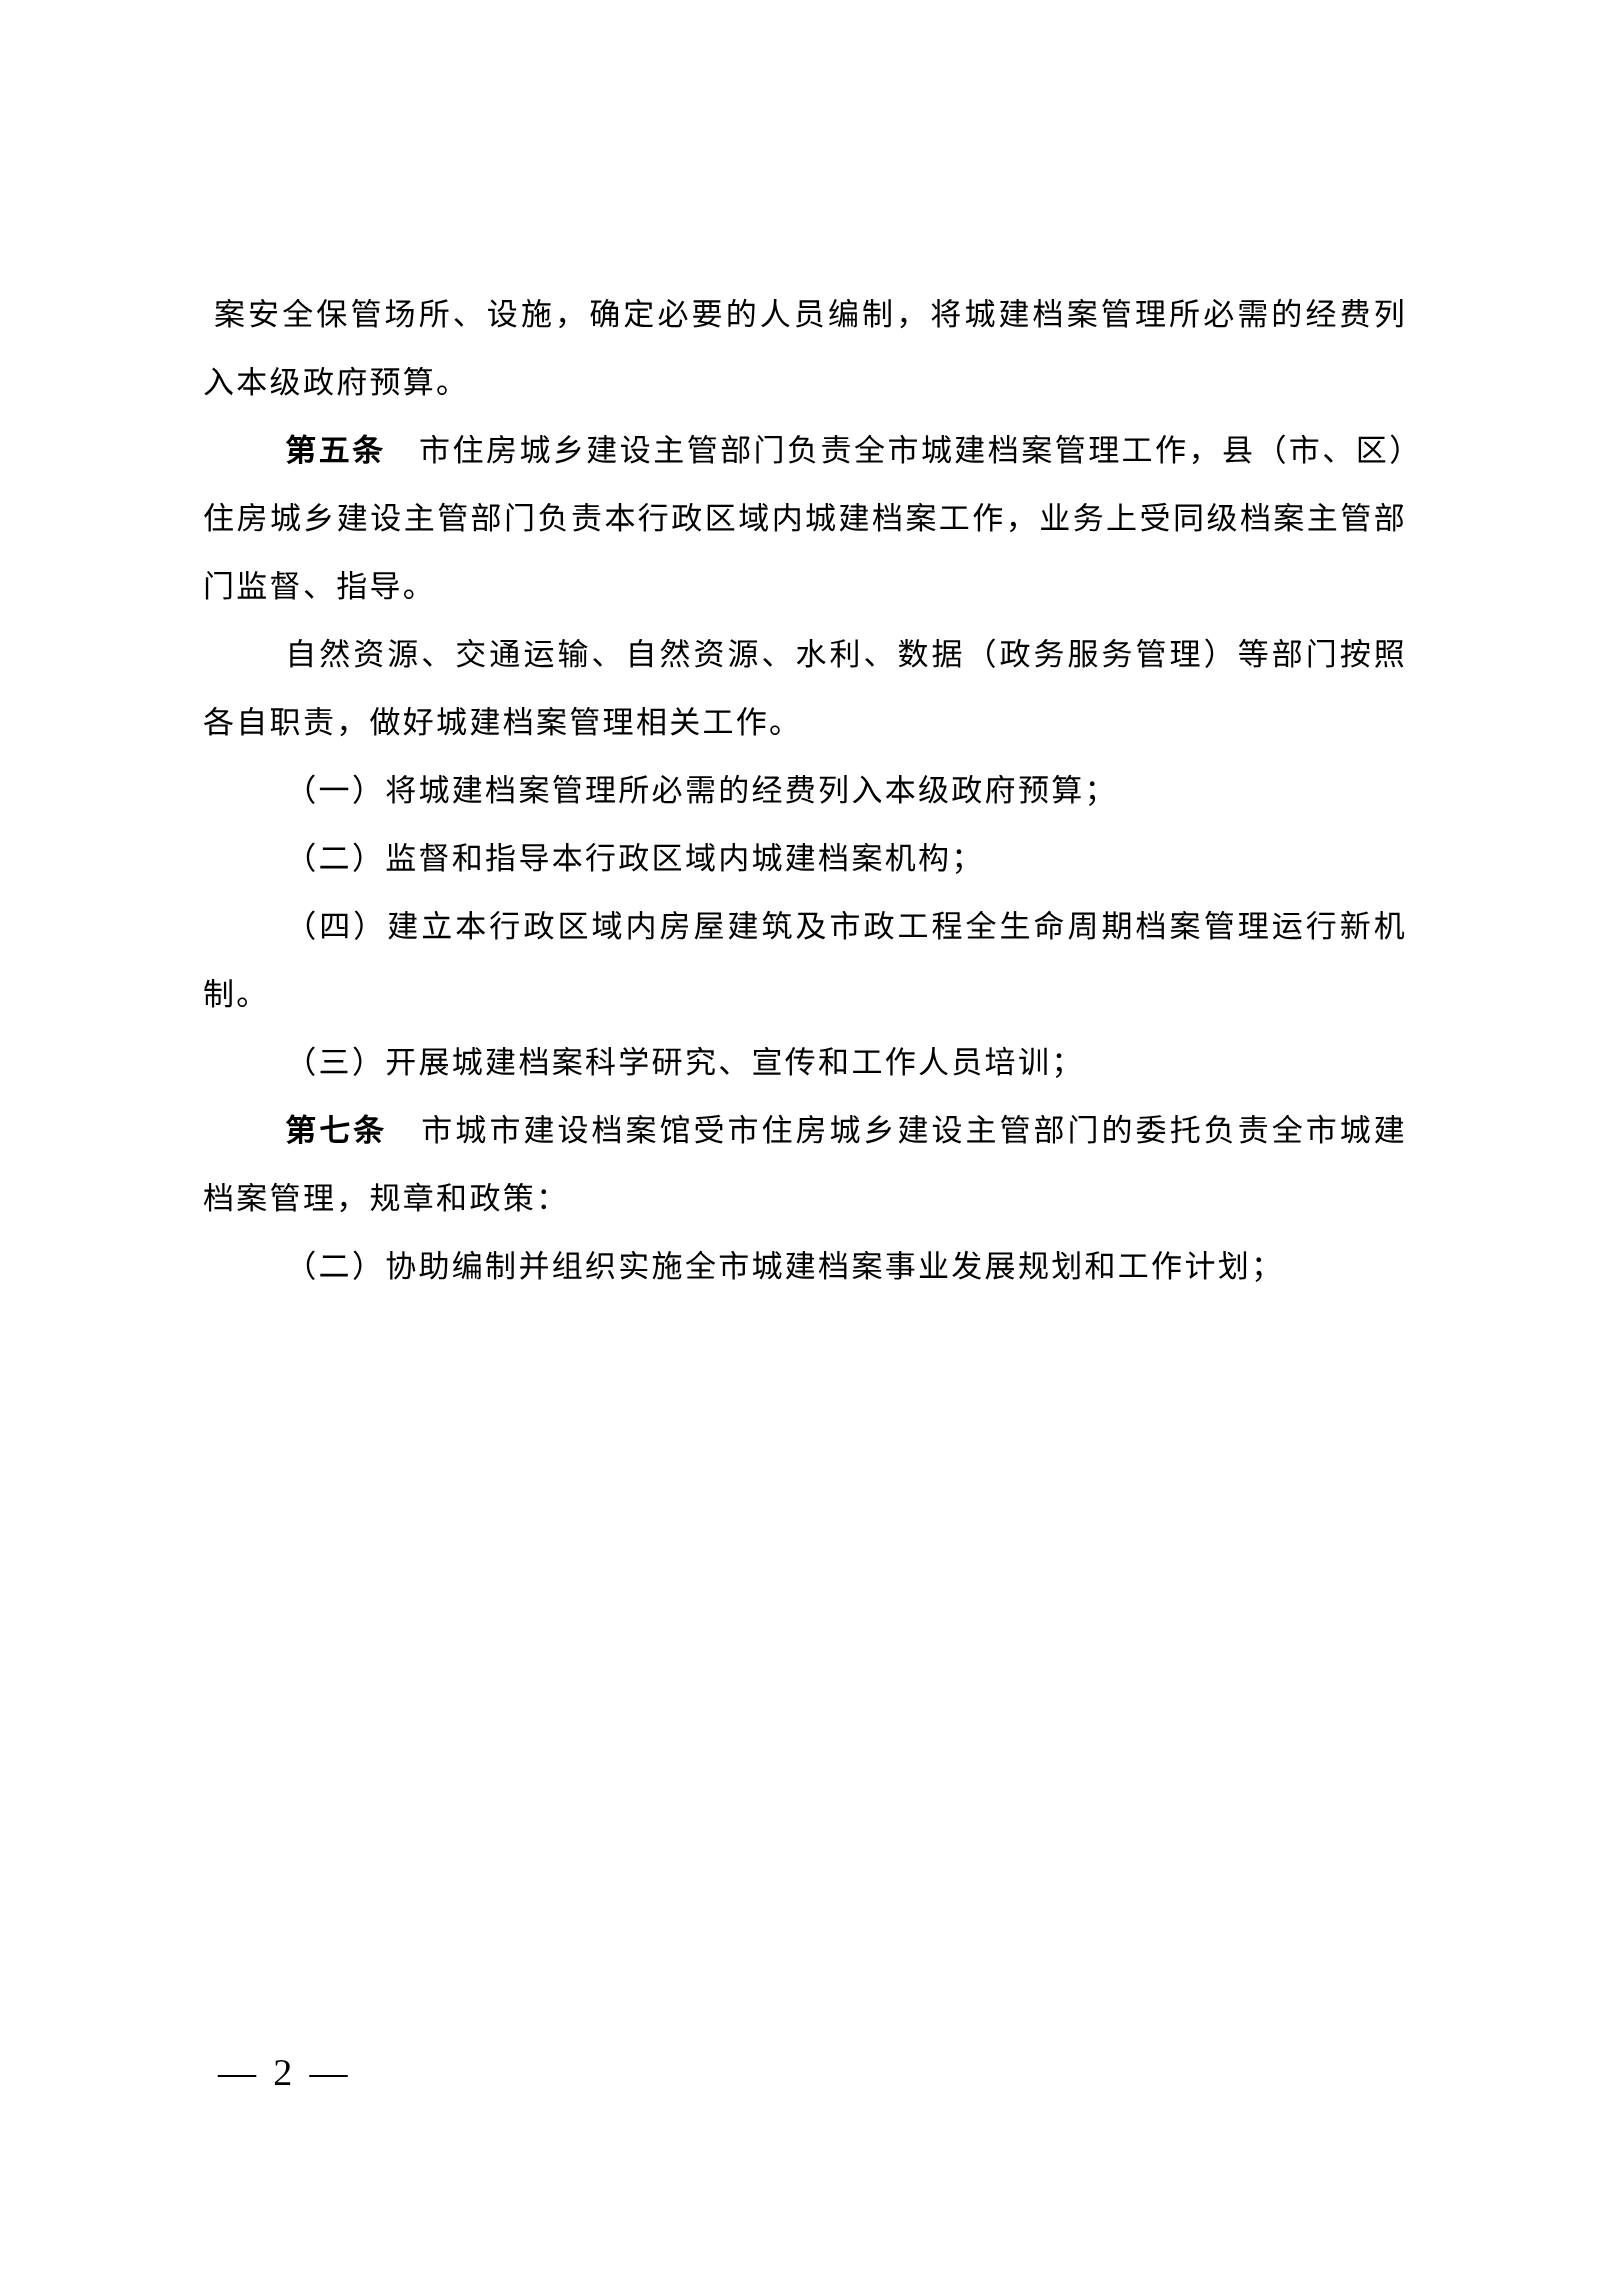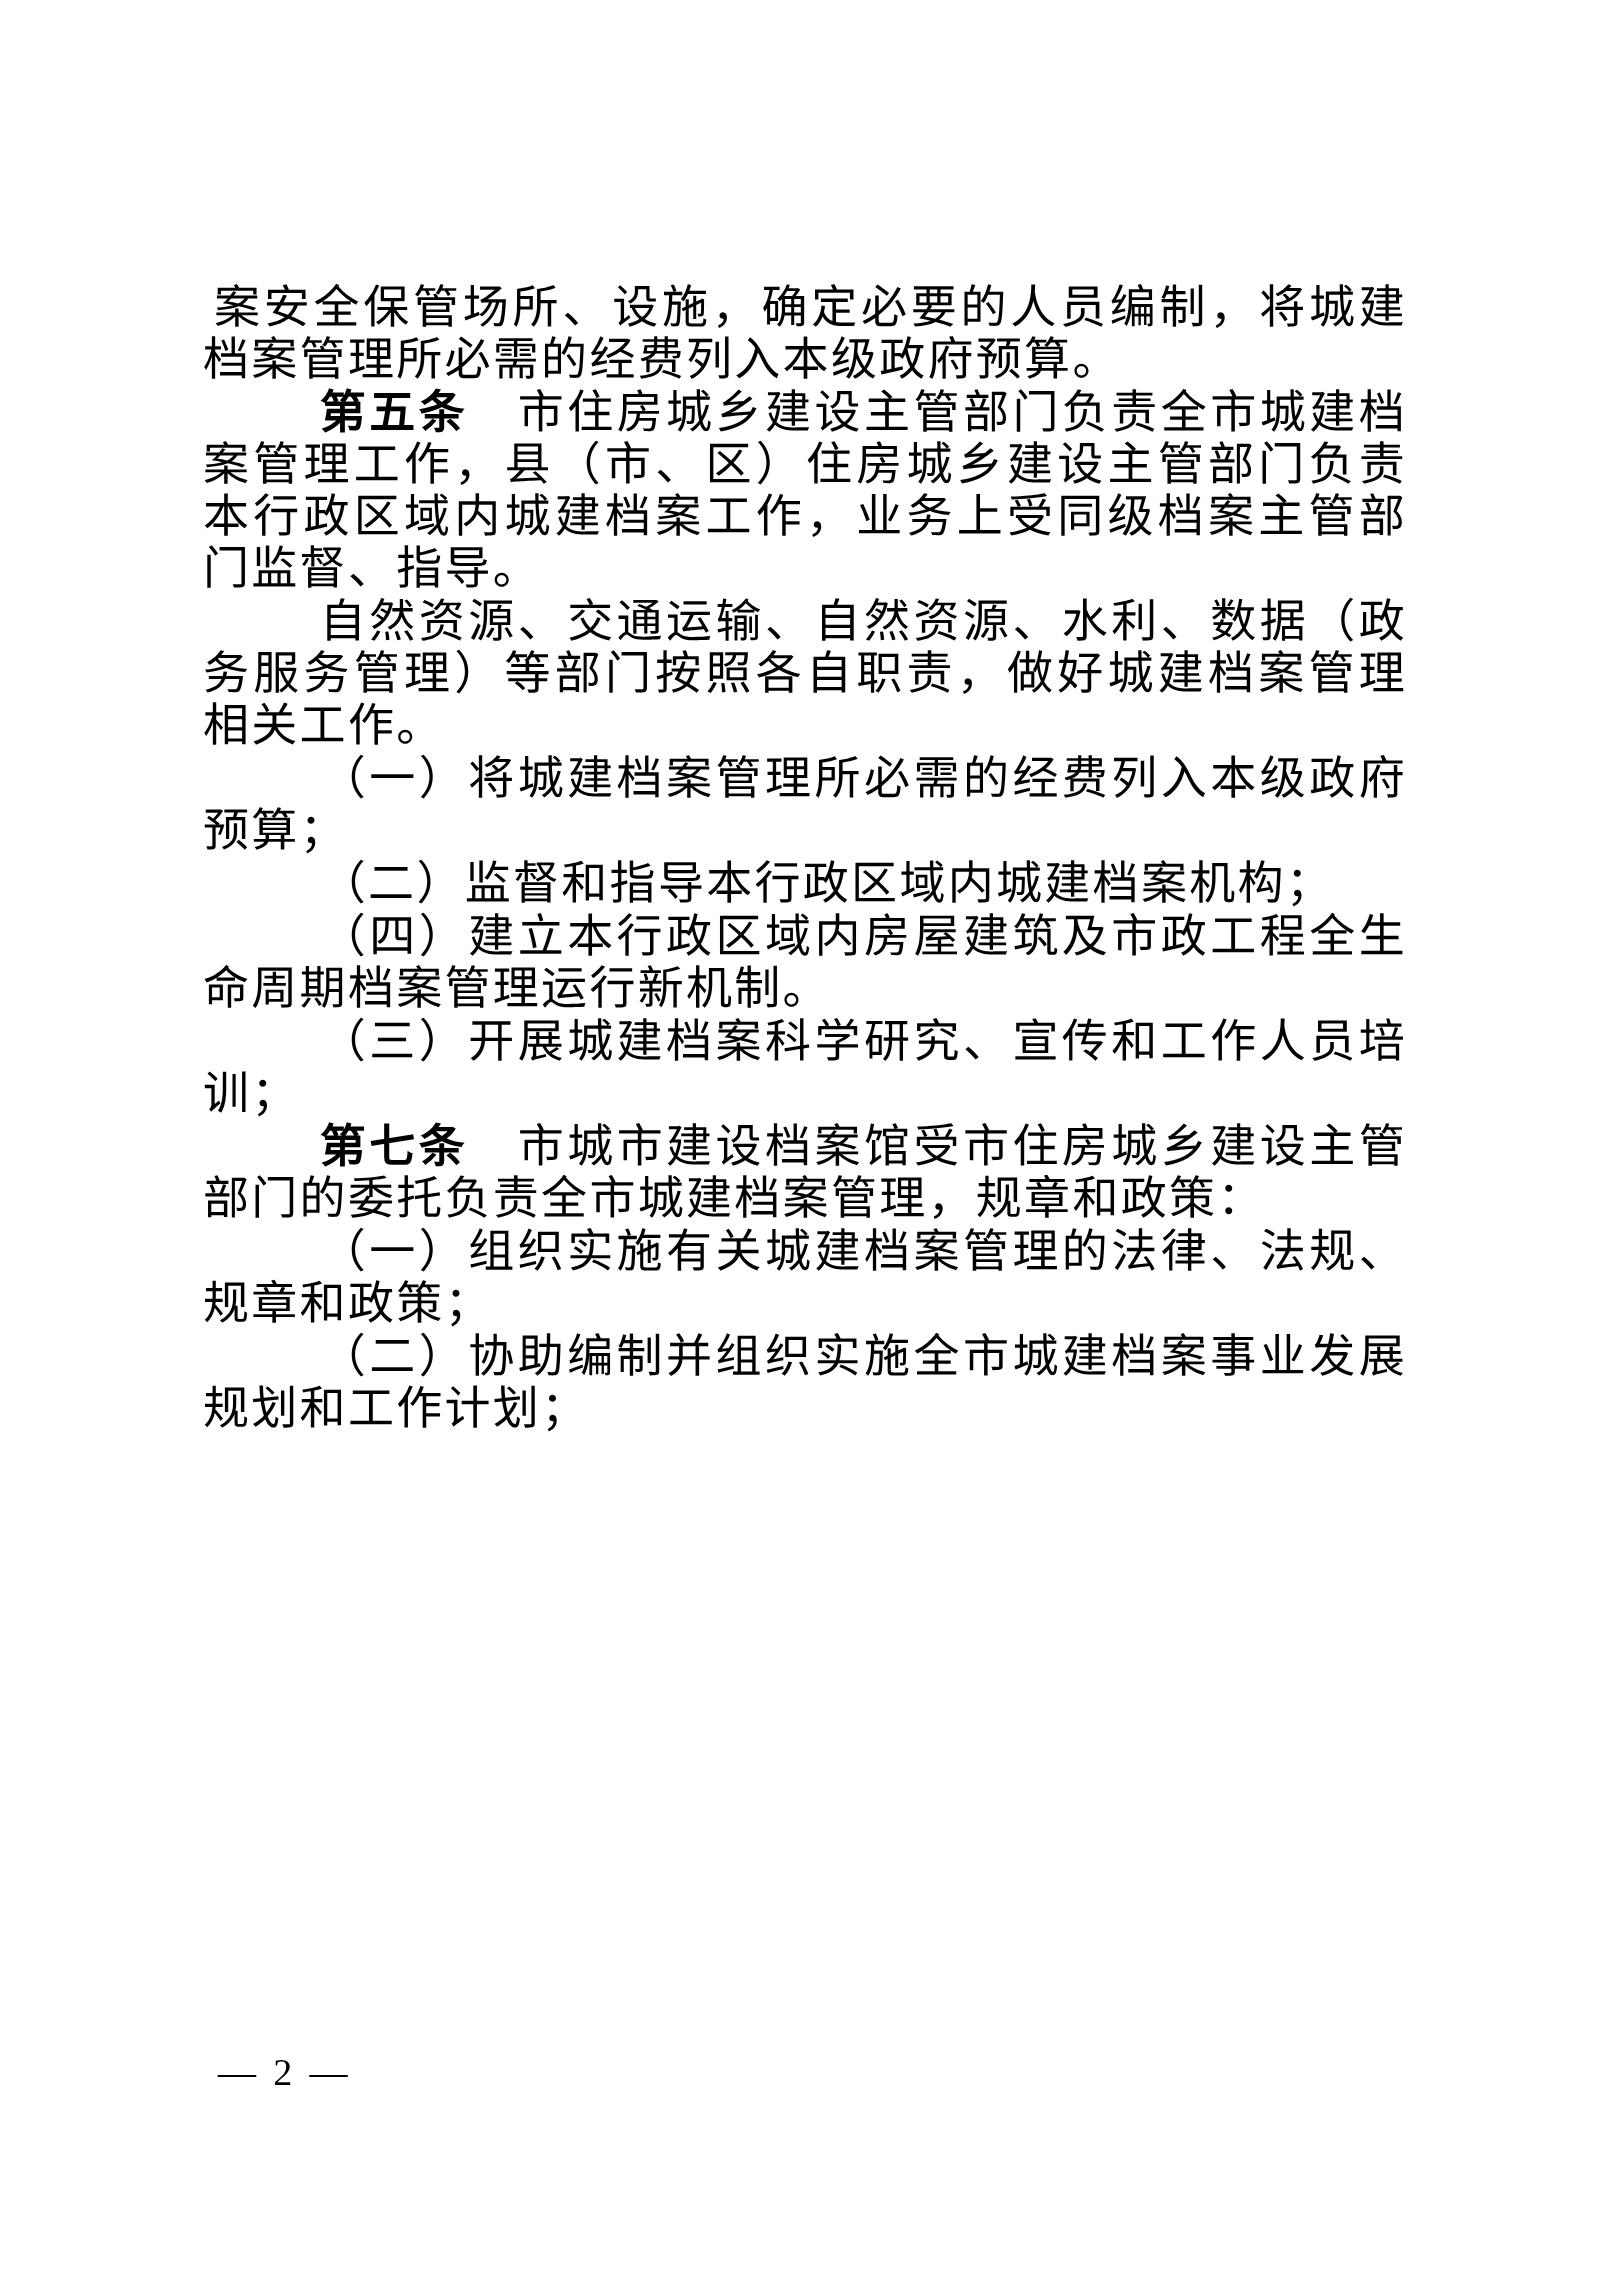--- a/index.html
+++ b/index.html
@@ -15,22 +15,22 @@
     background: #ffffff;
     overflow: hidden;
     color: #000000;
     font-family: "Liberation Serif", serif;
   }
   .content {
     position: absolute;
     left: 203px;
     top: 281px;
     width: 1204px;
-    font-size: 46px;
-    line-height: 52px;
+    font-size: 31px;
+    line-height: 68px;
     letter-spacing: 2.3px;
     text-align: justify;
     text-justify: inter-character;
   }
   .para {
     margin: 0;
     padding: 0;
   }
   .para.indent {
     text-indent: 2.3em;
@@ -67,21 +67,20 @@
     <p class="para indent"><span class="lead"></span><span>（一）将城建档案管理所必需的经费列入本级政府预算；</span></p>
 
     <p class="para indent"><span class="lead"></span><span>（二）监督和指导本行政区域内城建档案机构；</span></p>
 
     <p class="para indent"><span class="lead"></span><span>（四）建立本行政区域内房屋建筑及市政工程全生命周期档案管理运行新机制。</span></p>
 
     <p class="para indent"><span class="lead"></span><span>（三）开展城建档案科学研究、宣传和工作人员培训；</span></p>
 
     <p class="para indent"><span class="lead">第七条</span><span>　市城市建设档案馆受市住房城乡建设主管部门的委托负责全市城建档案管理，规章和政策：</span></p>
 
-    <p class="para indent"><span class="lead"></span><span>（一）组织实施有关城建档案管理的法律、法规、规章和政策；</span></p>
 
     <p class="para indent"><span class="lead"></span><span>（二）协助编制并组织实施全市城建档案事业发展规划和工作计划；</span></p>
 
   </main>
 
   <footer class="page-number">— 2 —</footer>
 </div>
 
 
 </body></html>

